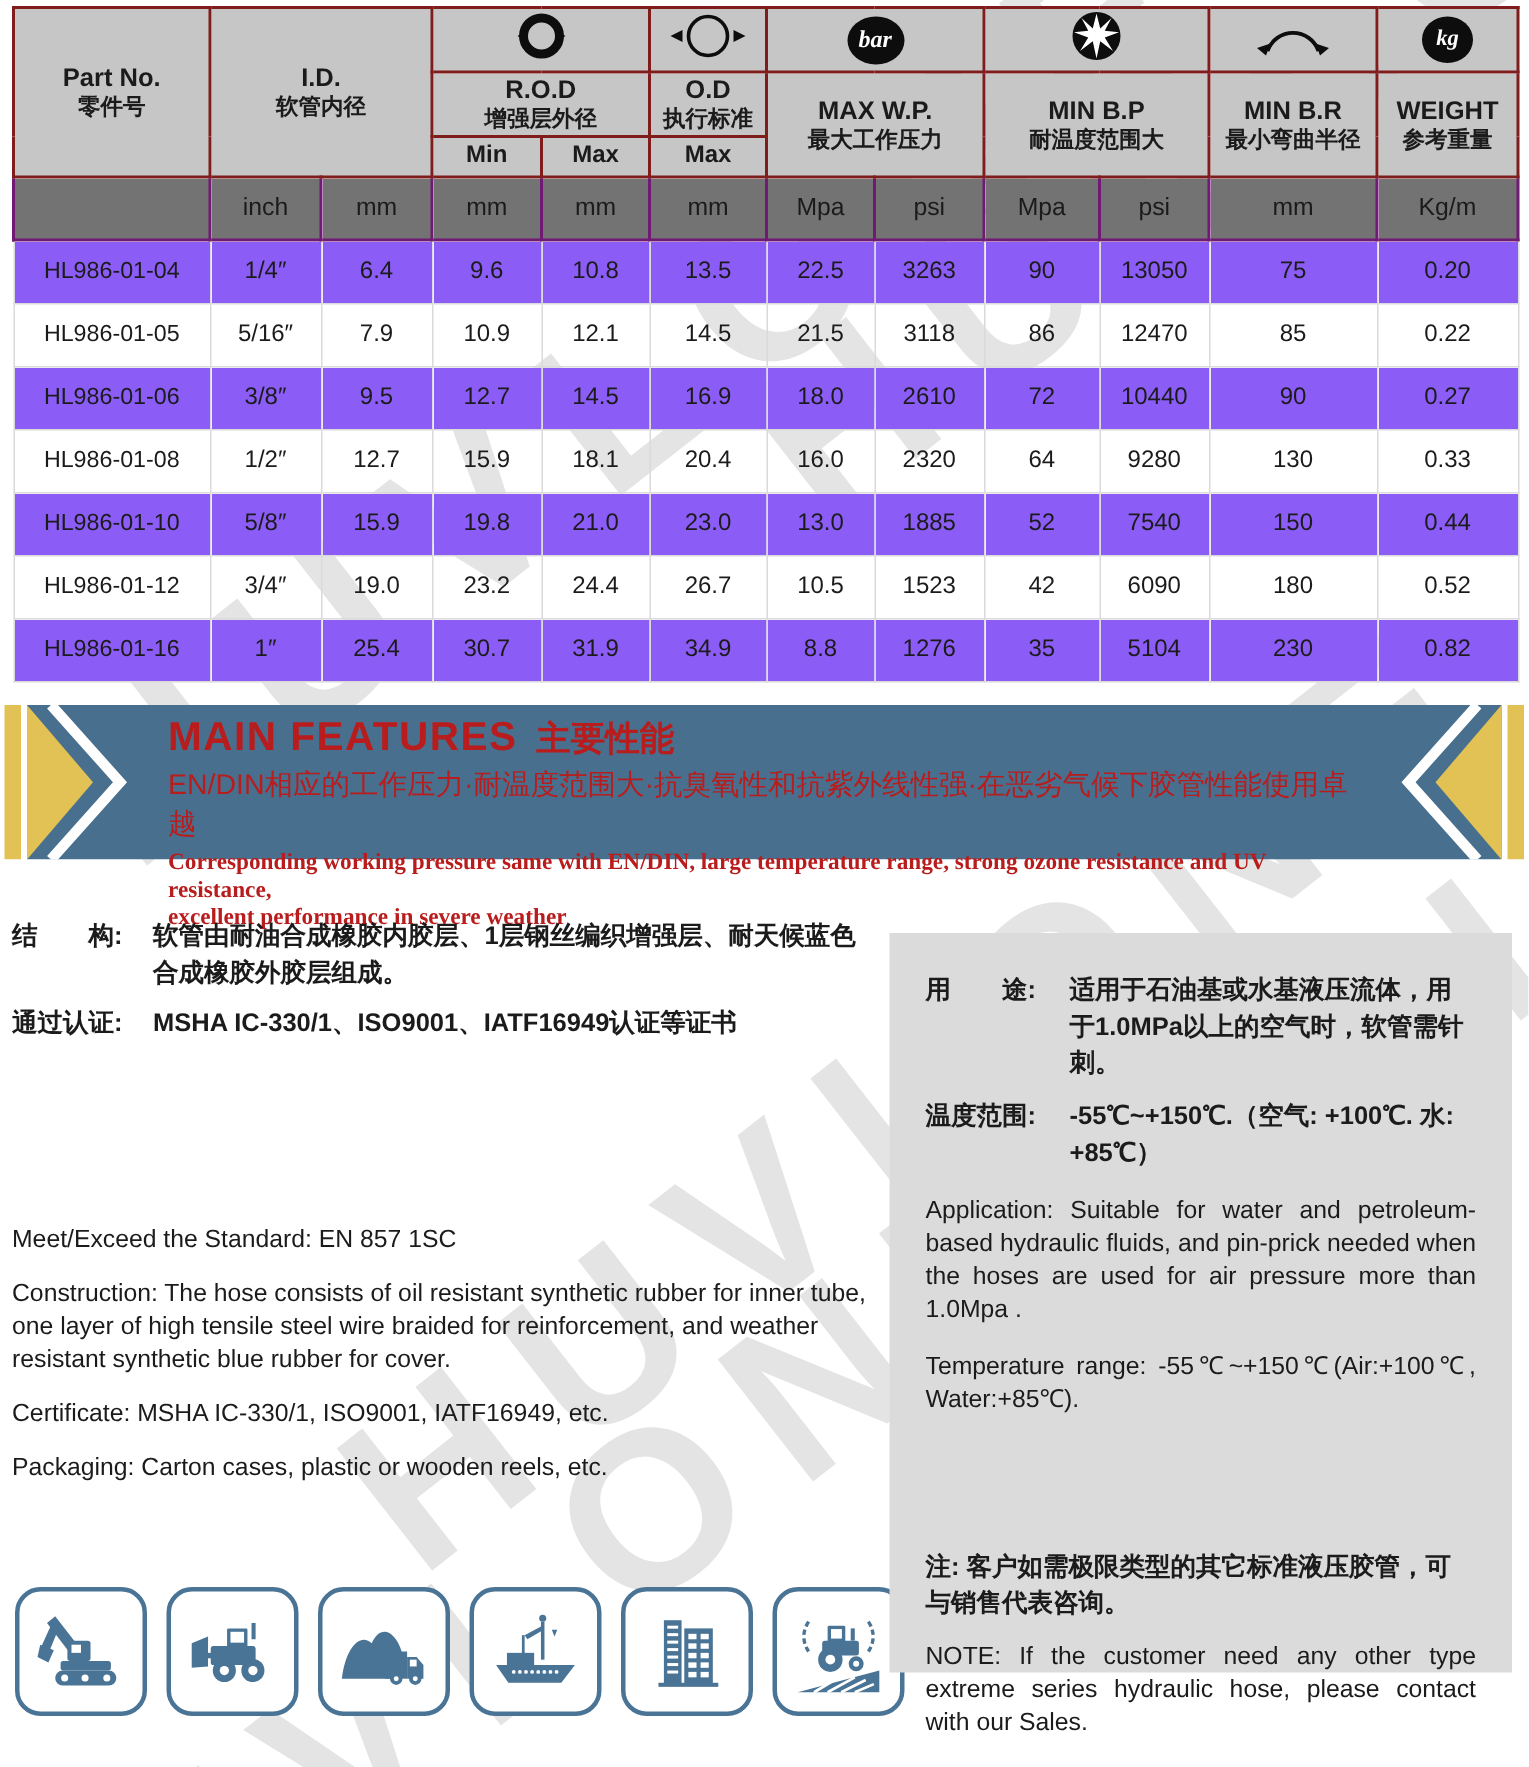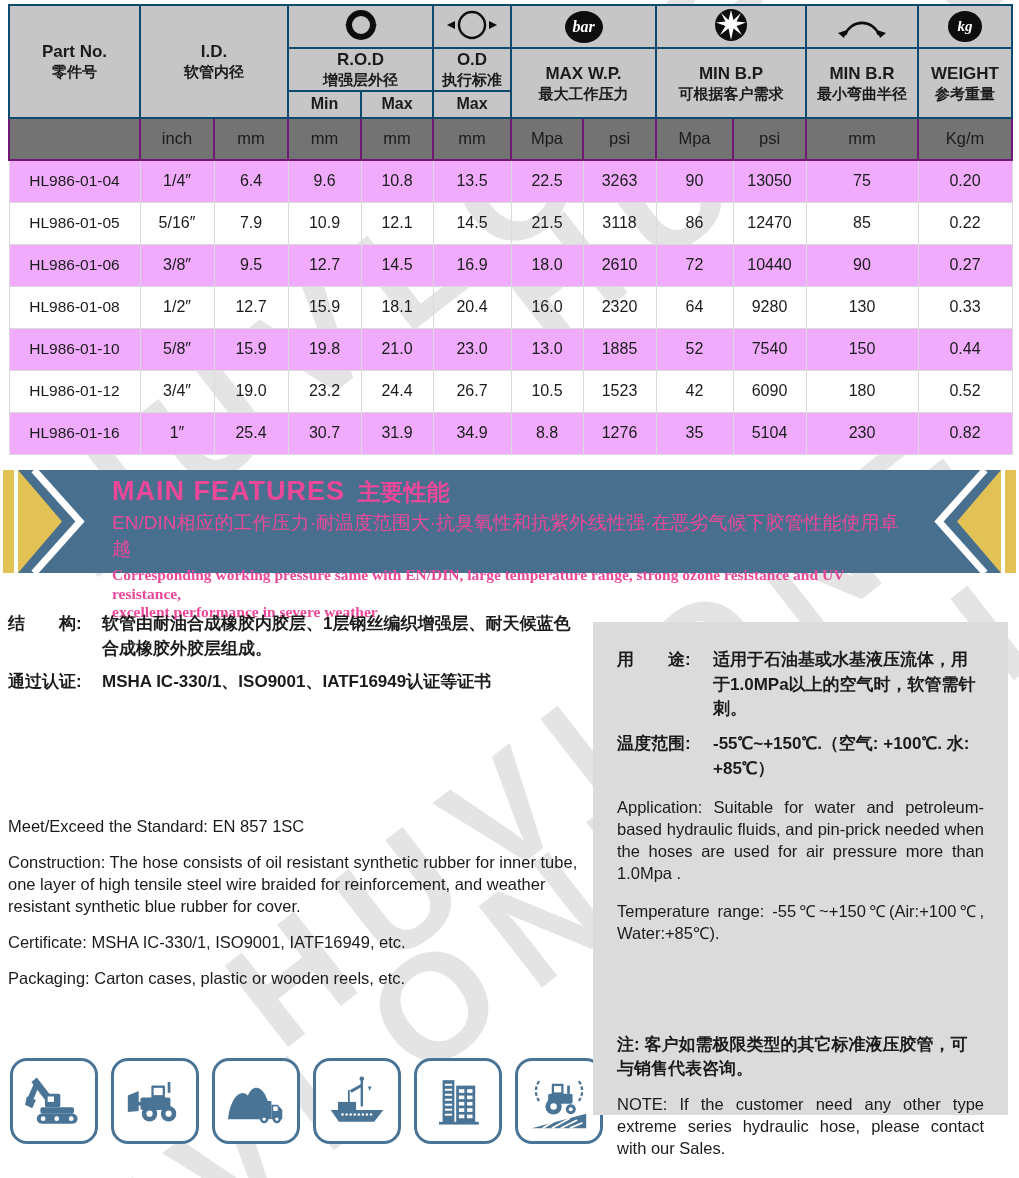--- a/index.html
+++ b/index.html
@@ -6,37 +6,37 @@
   .page{position:relative;width:1019px;height:1178px;background:#fff;overflow:hidden;
         font-family:"Liberation Sans",sans-serif;color:#1b1b1b;}
   
   .wm{position:absolute;z-index:0;font-weight:bold;font-size:150px;letter-spacing:28px;
       color:#e4e4e4;transform:rotate(-38deg);white-space:nowrap;pointer-events:none;}
   .content{position:relative;z-index:1;}
 
   
   table.spec{position:absolute;left:8px;top:4px;width:1003px;border-collapse:collapse;table-layout:fixed;}
   table.spec td{padding:0;text-align:center;vertical-align:middle;overflow:hidden;}
-  td.hd{background:#c6c6c6;border:2px solid #0c4a6e;}
+  td.hd{background:#c6c6c6;border:2px solid #7f1d1d;}
   .h-en{font-size:17px;font-weight:bold;line-height:1.25;}
   .h-cn{font-size:15px;font-weight:bold;line-height:1.3;}
   tr.units td{background:#737373;border:2px solid #701a75;font-size:16.5px;height:40px;}
   tr.body td{border:1px solid #dadada;font-size:16px;height:41px;}
-  tr.body.band td{background:#f0abfc;}
+  tr.body.band td{background:#8b5cf6;}
   tr.body td:first-child{font-size:15.5px;}
   .disc{display:inline-flex;align-items:center;justify-content:center;background:#0d0d0d;color:#fff;
         border-radius:50%;font-weight:bold;font-style:italic;font-family:"Liberation Serif",serif;}
   .disc.bar{width:38px;height:32px;font-size:16px;}
   .disc.kg{width:34px;height:31px;font-size:15px;}
   .iconcell{height:41px;}
 
   
   .banner{position:absolute;left:0;top:470px;width:1019px;height:103px;}
   .banner svg.bg{position:absolute;left:0;top:0;}
-  .banner .btxt{position:absolute;left:112px;top:6px;color:#ec4899;width:800px;}
+  .banner .btxt{position:absolute;left:112px;top:6px;color:#b91c1c;width:800px;}
   .bt1{font-size:27px;font-weight:800;letter-spacing:1px;display:inline;}
   .bt1cn{font-size:23px;font-weight:bold;display:inline;margin-left:8px;}
   .bt2{font-size:19px;margin-top:2px;}
   .bt3{font-family:"Liberation Serif",serif;font-weight:bold;font-size:15.5px;line-height:1.2;margin-top:4px;}
 
   
   .cnspecs{position:absolute;left:8px;top:612px;width:578px;}
   .cnrow{display:flex;margin-bottom:9px;font-size:17px;font-weight:bold;line-height:1.45;}
   .cnrow .lbl{width:94px;flex:0 0 94px;white-space:pre-wrap;}
   .cnrow .txt{flex:1;}
@@ -135,21 +135,21 @@
       <td class="hd">
         <div class="h-en">O.D</div>
         <div class="h-cn">执行标准</div>
       </td>
       <td class="hd" colspan="2" rowspan="2">
         <div class="h-en">MAX W.P.</div>
         <div class="h-cn">最大工作压力</div>
       </td>
       <td class="hd" colspan="2" rowspan="2">
         <div class="h-en">MIN B.P</div>
-        <div class="h-cn">可根据客户需求</div>
+        <div class="h-cn">耐温度范围大</div>
       </td>
       <td class="hd" rowspan="2">
         <div class="h-en">MIN B.R</div>
         <div class="h-cn">最小弯曲半径</div>
       </td>
       <td class="hd" rowspan="2">
         <div class="h-en">WEIGHT</div>
         <div class="h-cn">参考重量</div>
       </td>
     </tr>

